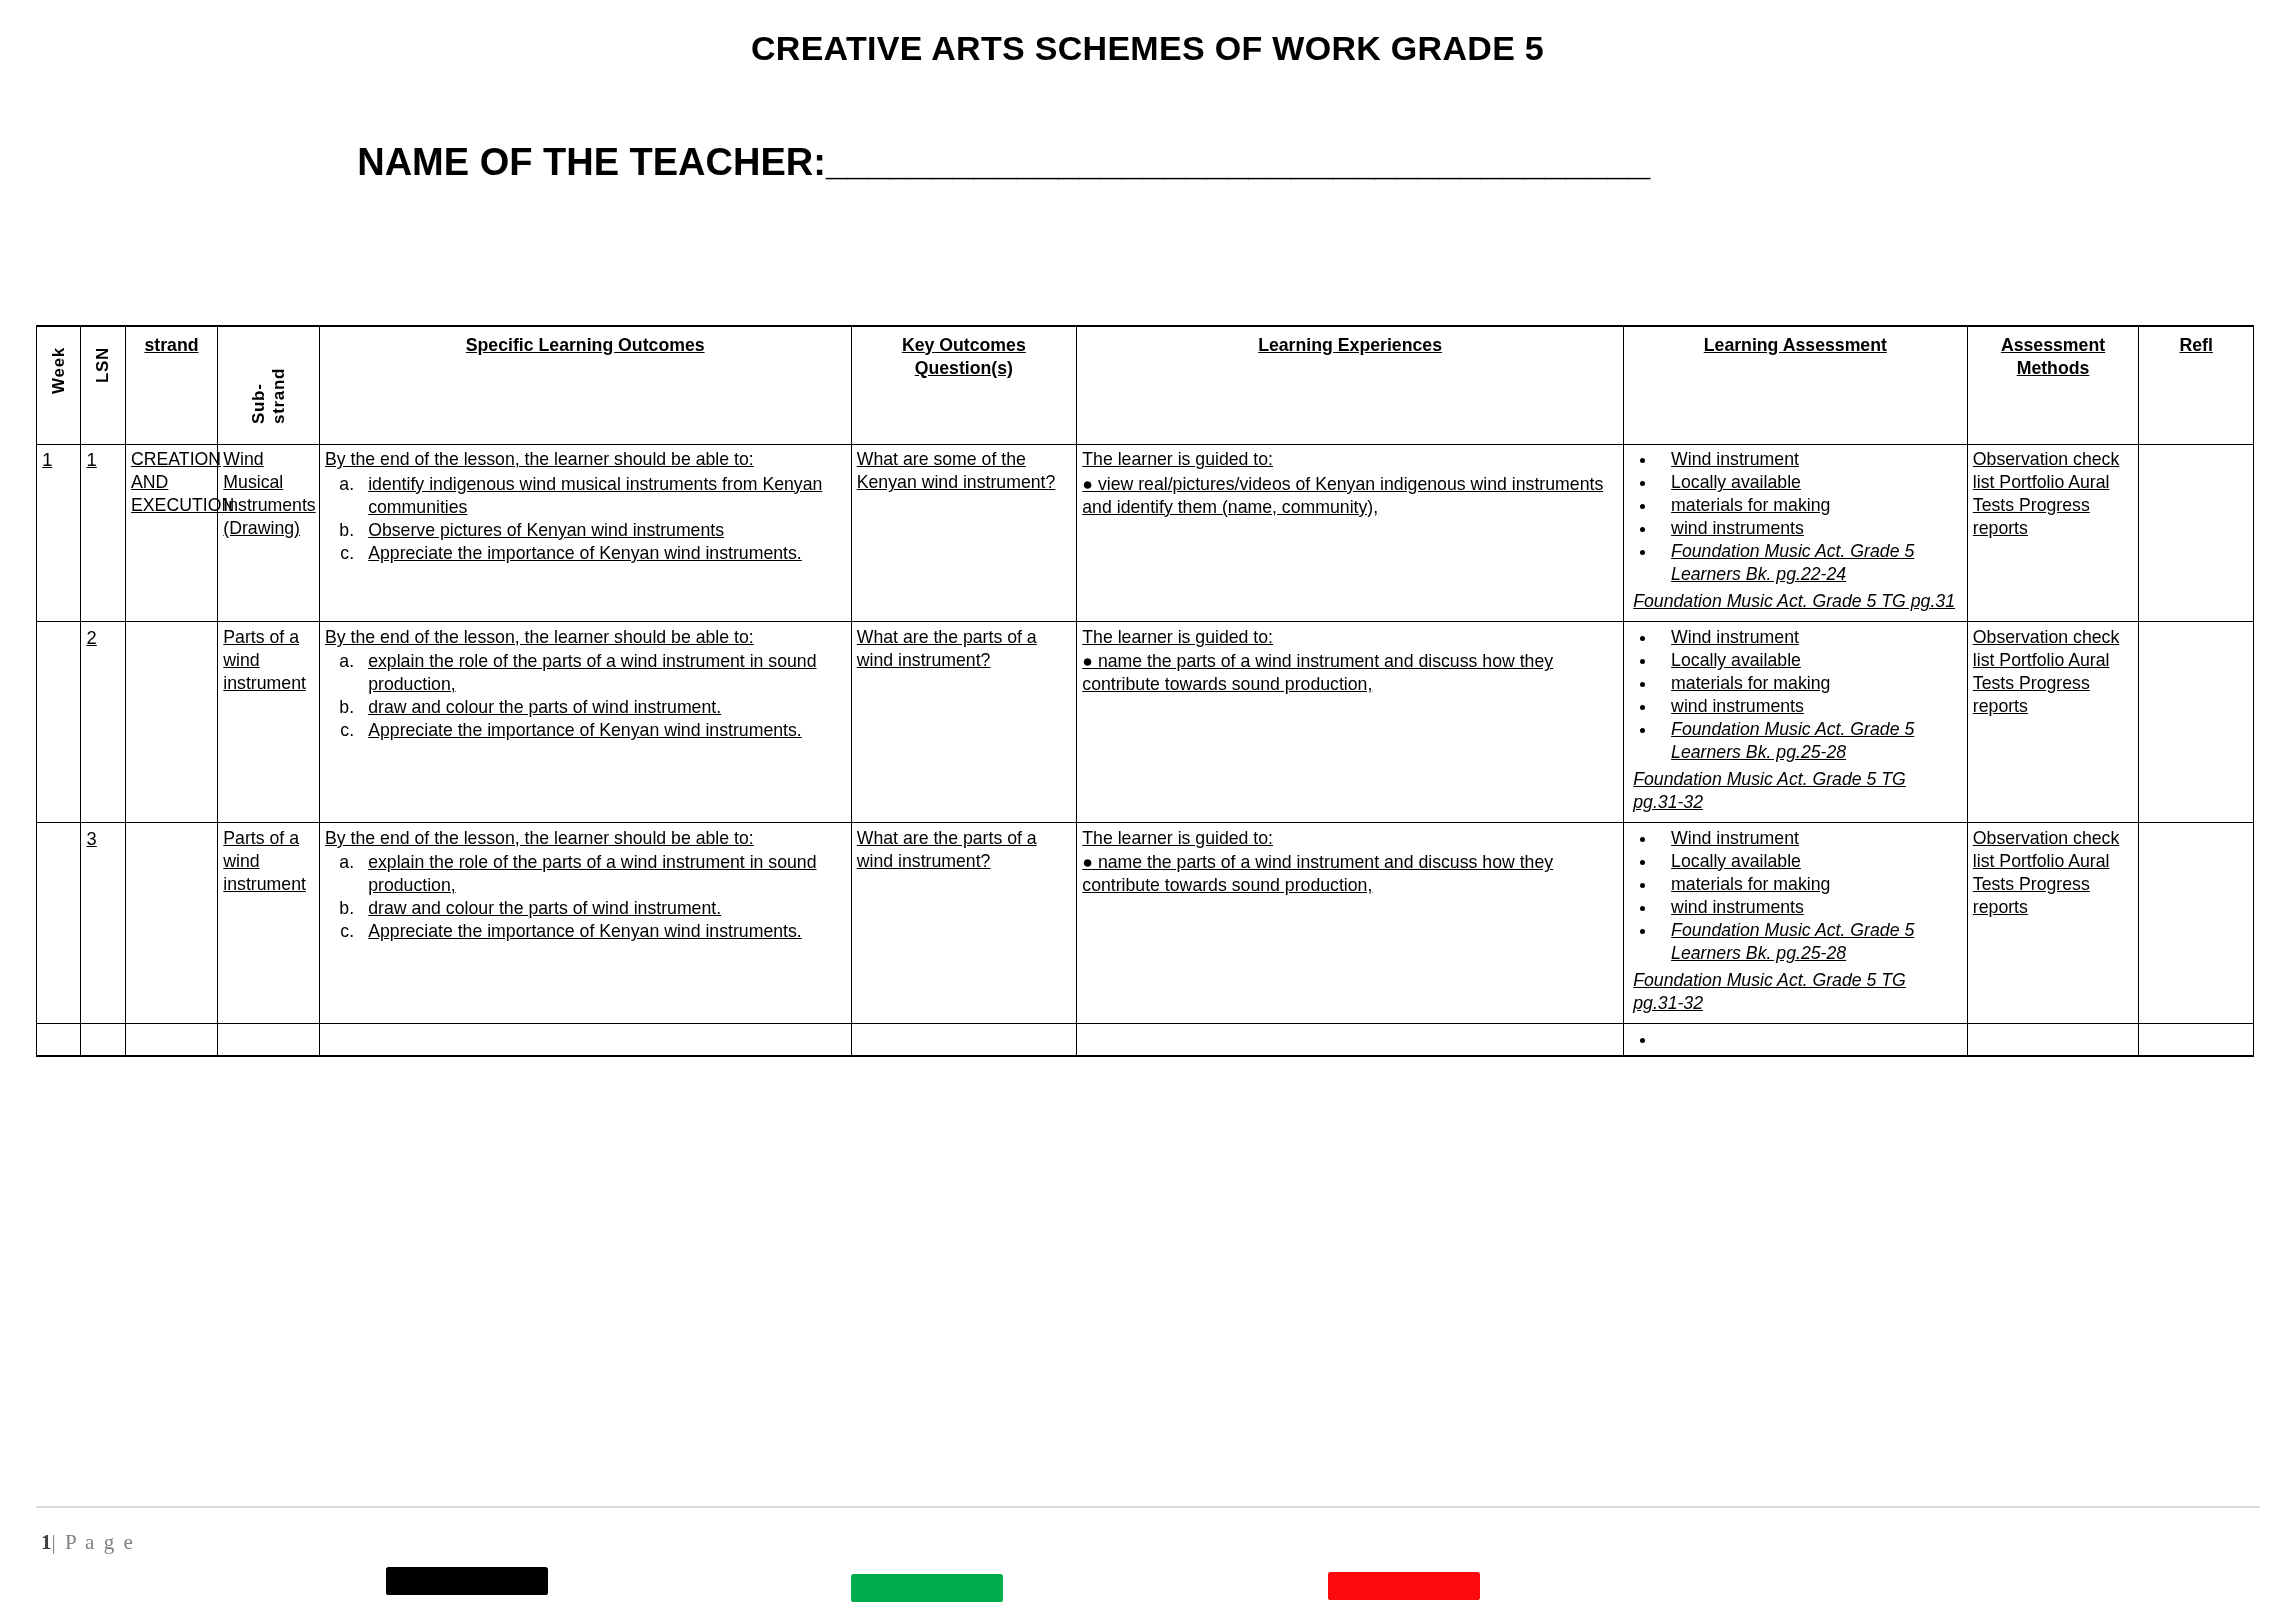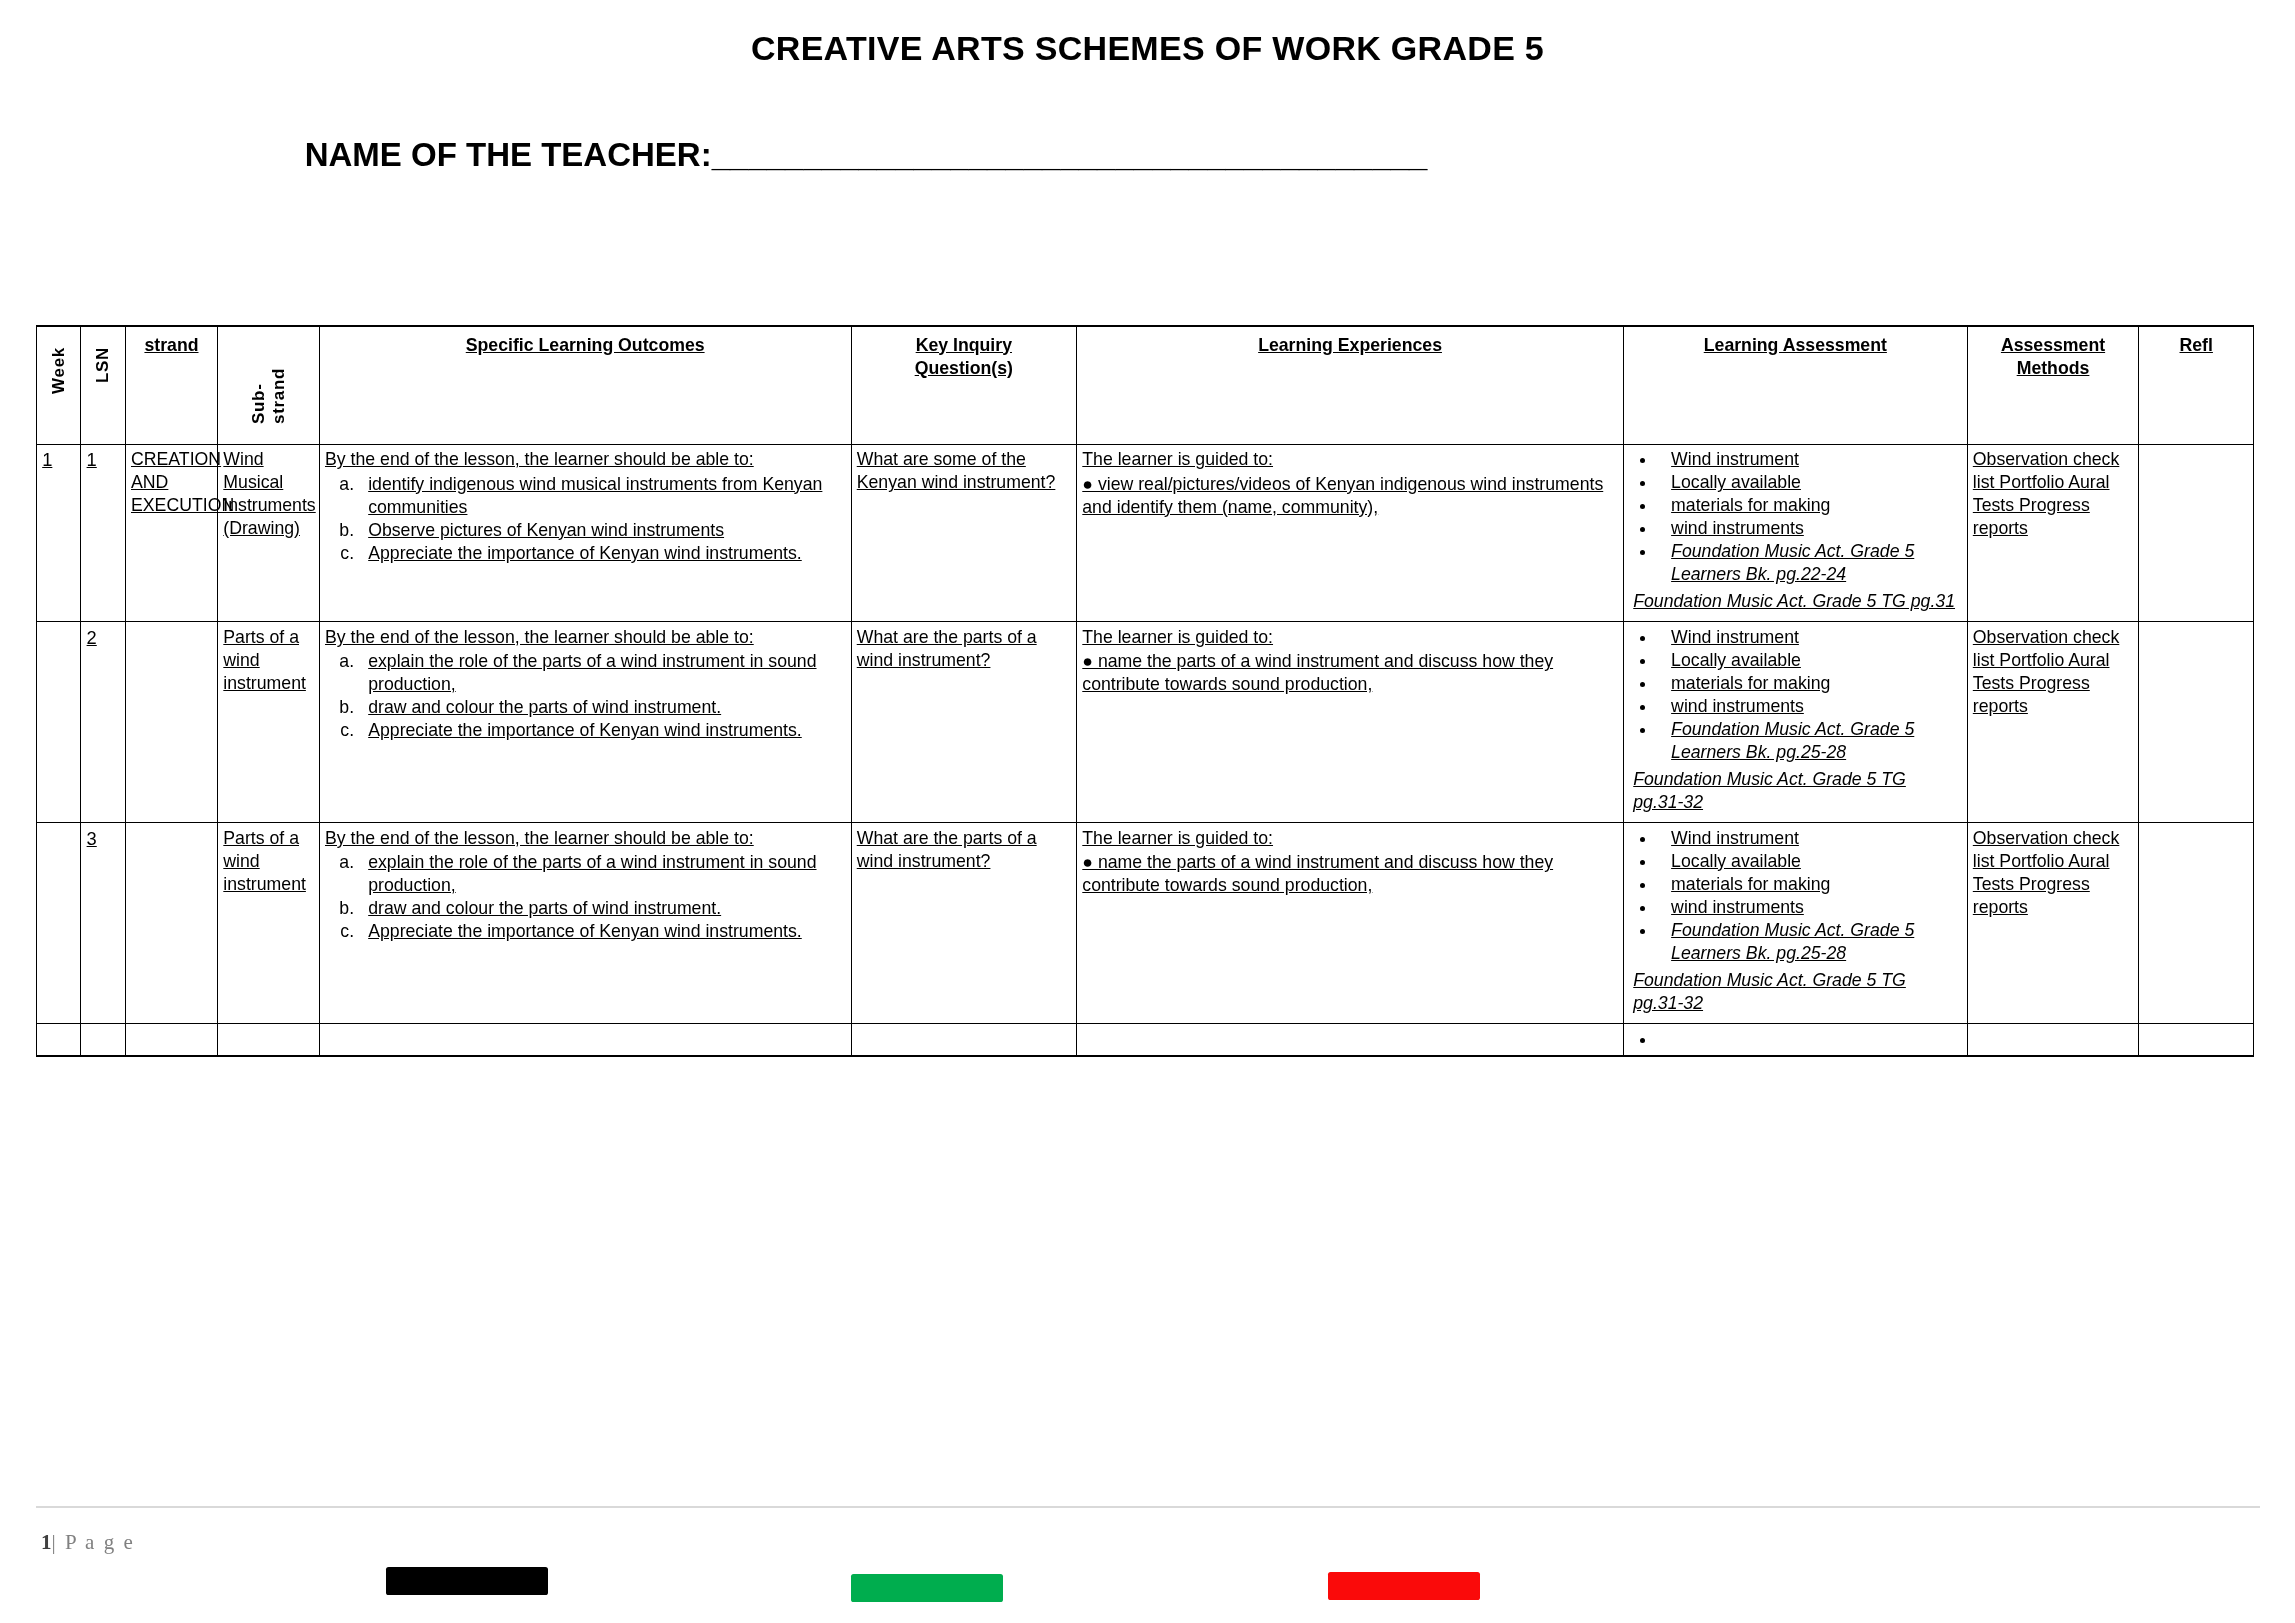--- a/index.html
+++ b/index.html
@@ -16,24 +16,25 @@
   
   .doc-title{
     text-align:center;
     font-size:34px;
     font-weight:bold;
     letter-spacing:0.3px;
     padding-top:30px;
     line-height:1.1;
   }
   .hdr-line{
-    font-size:33px;
+    font-size:38px;
     font-weight:bold;
     line-height:1.1;
     white-space:pre;
+    margin-left:47px;
   }
   .hdr-teacher{ padding-left:268px; padding-top:33px; }
   .hdr-school{ padding-left:216px; padding-top:34px; }
   .ul{ text-decoration:underline; }
   .ul-blank{ text-decoration:underline; letter-spacing:1.3px; }
 
   
   .tbl-wrap{
     position:absolute;
     left:36px; top:325px;
@@ -198,21 +199,21 @@
           <th>
             <span>strand</span>
           </th>
           <th>
             <span class="rot-sub"><span>Sub-</span><br><span>strand</span></span>
           </th>
           <th>
             <span>Specific Learning Outcomes</span>
           </th>
           <th>
-            <span>Key Inquiry</span><br>
+            <span>Key Outcomes</span><br>
             <span>Question(s)</span>
           </th>
           <th>
             <span>Learning Experiences</span>
           </th>
           <th>
             <span>Learning Assessment</span>
           </th>
           <th>
             <span>Assessment</span><br>

